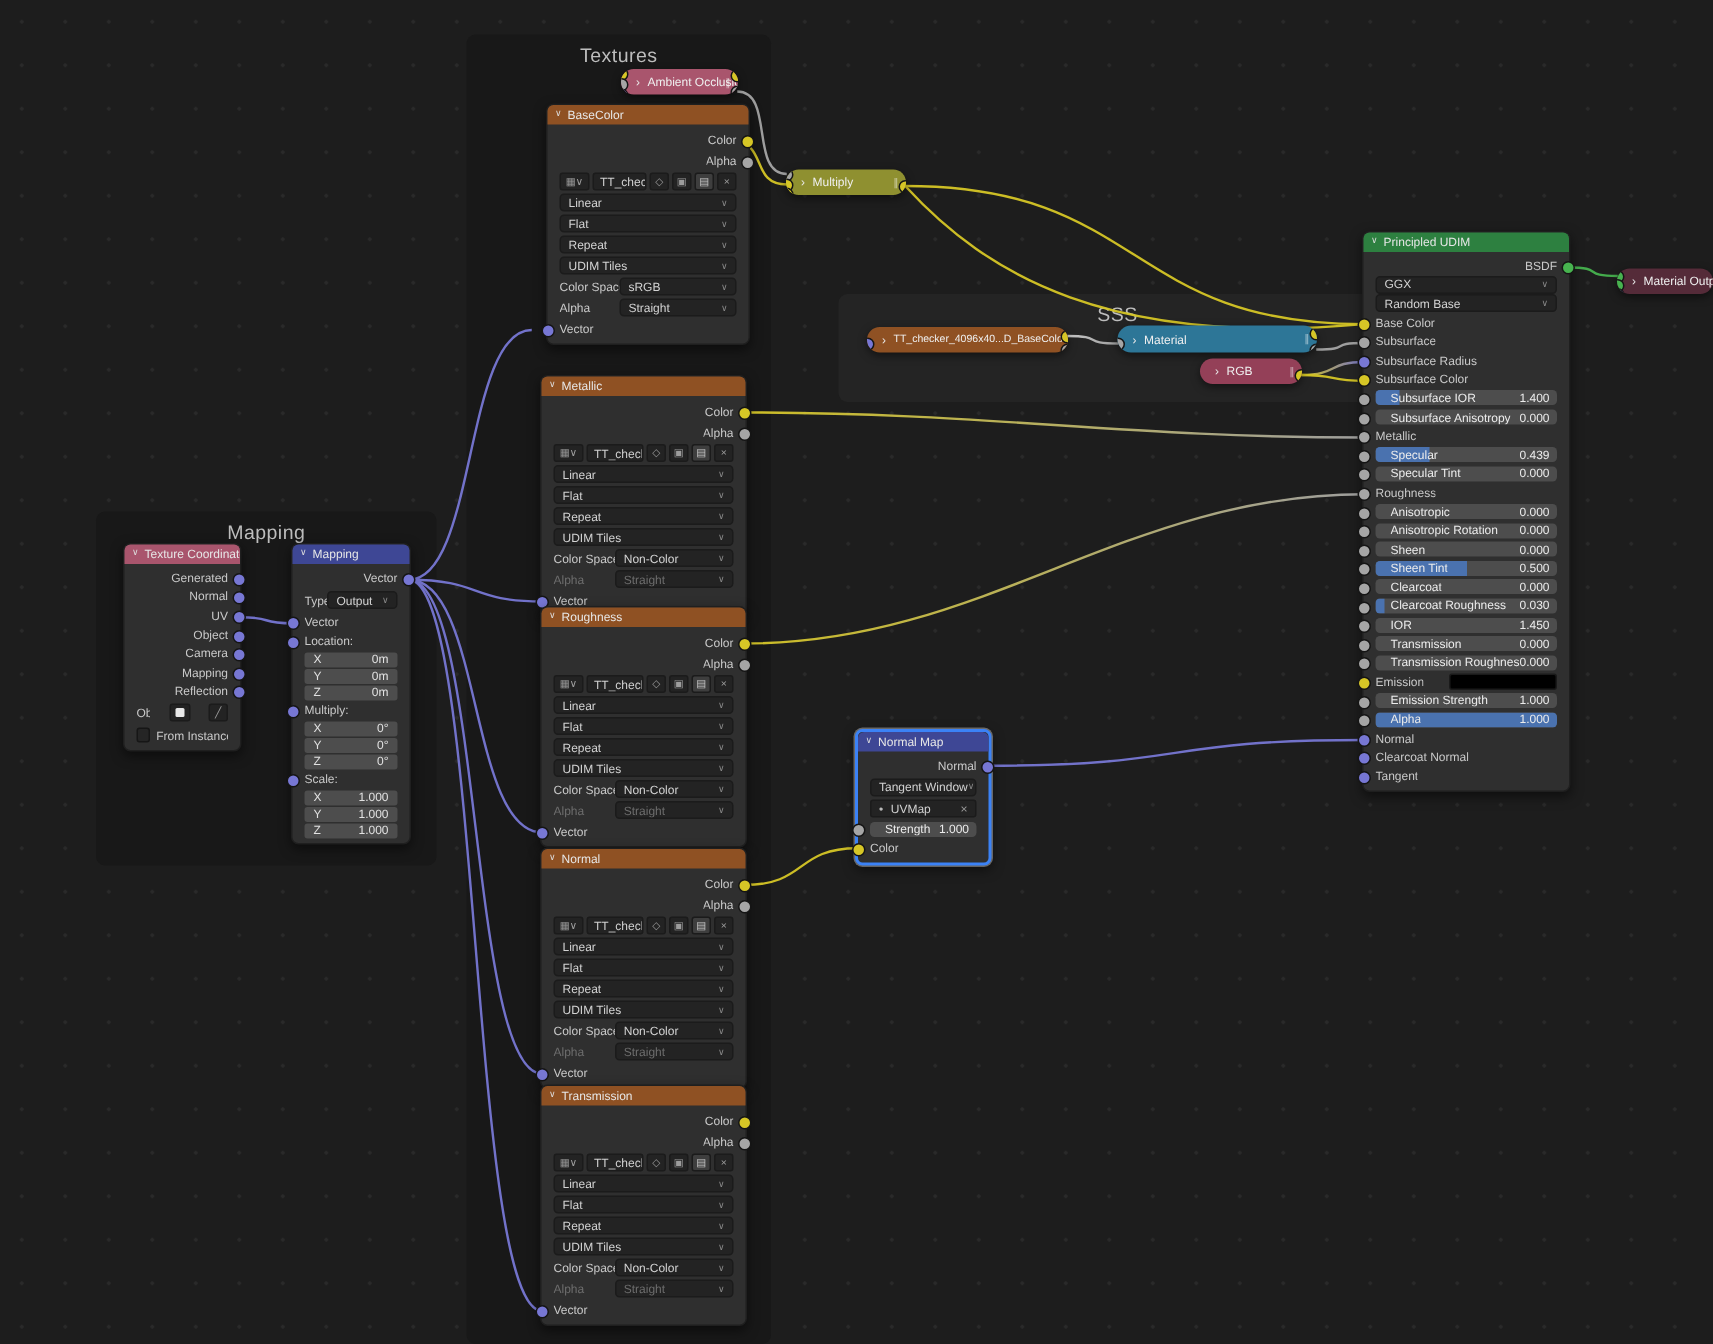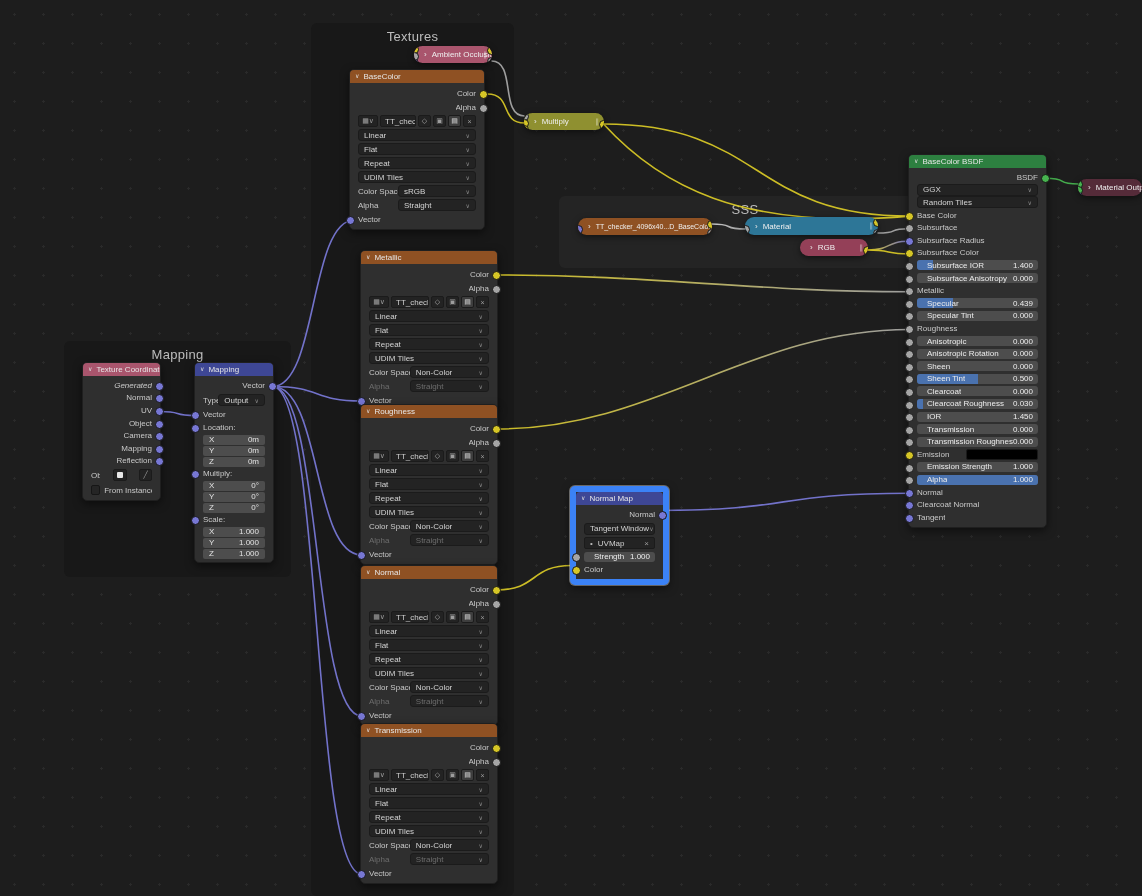--- a/index.html
+++ b/index.html
@@ -12,21 +12,21 @@
     -webkit-font-smoothing:antialiased;
   }
   #canvas{position:absolute;inset:0;}
   .frame{position:absolute;border-radius:6px;}
   .frame-label{position:absolute;top:6px;left:0;right:0;text-align:center;
     color:#bdbdbd;font-size:13px;letter-spacing:.3px;}
   svg#wires{position:absolute;left:0;top:0;z-index:2;pointer-events:none;}
   .frame{z-index:1;}
   .node{position:absolute;z-index:3;background:#2f2f2f;border:1px solid #1f1f1f;
     border-radius:5px;box-shadow:0 3px 8px rgba(0,0,0,.5);font-size:8px;color:#c9c9c9;}
-  .node.sel{border:6px solid #3b82f6;box-shadow:0 0 0 1px rgba(255,255,255,.35),0 3px 8px rgba(0,0,0,.5);}
+  .node.sel{border:2px solid #3b82f6;box-shadow:0 0 0 1px rgba(255,255,255,.35),0 3px 8px rgba(0,0,0,.5);}
   .nhead{height:13px;border-radius:4px 4px 0 0;display:flex;align-items:center;
     padding:0 5px;color:#e6e6e6;font-size:8px;white-space:nowrap;overflow:hidden;}
   .nhead .chev{font-size:6px;margin-right:4px;color:#ddd;transform:translateY(-1px);}
   .nbody{position:relative;padding-top:3px;}
   .row{position:relative;display:flex;align-items:center;padding:0 8px;box-sizing:border-box;}
   .row .lbl{white-space:nowrap;overflow:hidden;}
   .row.out{justify-content:flex-end;}
   .muted{color:#6d6d6d !important;}
   .dd{flex:1;background:#232323;border:1px solid #1b1b1b;border-radius:3px;height:10px;
     display:flex;align-items:center;padding:0 5px;color:#d3d3d3;white-space:nowrap;overflow:hidden;}
@@ -158,21 +158,21 @@
   <div class="sock" style="background: rgb(214, 198, 38); top: 6.5px; right: -4px;"></div>
     </div>
   <div class="pill" style="left: 1078px; top: 179px; width: 64px; height: 17px; background: rgb(85, 43, 57);">
     <span class="pa">›</span>
     <span>Material Output</span>
   <div class="sock" style="background: rgb(71, 179, 79); top: 0.5px; left: -4px;"></div>
       <div class="sock" style="background: rgb(71, 179, 79); top: 6.5px; left: -4px;"></div>
       <div class="sock" style="background: rgb(119, 119, 212); top: 12.5px; left: -4px;"></div>
     </div>
 
-  <div class="node" style="left: 349px; top: 69px; width: 134px; height: 159px;">
+  <div class="node" style="left: 364px; top: 69px; width: 134px; height: 159px;">
     <div class="nhead" style="background: rgb(143, 81, 35);">
         <span class="chev">∨</span>
         <span>BaseColor</span>
       </div>
     <div class="nbody">
         <div class="row out" style="height: 14px;">
           <span class="lbl">Color</span>
         </div>
         <div class="row out" style="height: 14px;">
           <span class="lbl">Alpha</span>
@@ -491,35 +491,35 @@
           <span class="lbl">Vector</span>
         </div>
       </div>
   <div class="sock" style="background: rgb(214, 198, 38); top: 19.5px; right: -4px;"></div>
       <div class="sock" style="background: rgb(165, 165, 165); top: 33.5px; right: -4px;"></div>
       <div class="sock" style="background: rgb(119, 119, 212); top: 145.5px; left: -4px;"></div>
     </div>
   <div class="node" style="left: 908px; top: 154px; width: 137px; height: 371.8px;">
     <div class="nhead" style="background: rgb(45, 128, 64);">
         <span class="chev">∨</span>
-        <span>BaseColor BSDF</span>
+        <span>Principled UDIM</span>
       </div>
     <div class="nbody">
         <div class="row out" style="height: 12.6px;">
           <span class="lbl">BSDF</span>
         </div>
         <div class="row" style="height: 12.6px;">
           <div class="dd">
             <span>GGX</span>
             <span class="ddc">∨</span>
           </div>
         </div>
         <div class="row" style="height: 12.6px;">
           <div class="dd">
-            <span>Random Tiles</span>
+            <span>Random Base</span>
             <span class="ddc">∨</span>
           </div>
         </div>
         <div class="row" style="height: 12.6px;">
           <span class="lbl">Base Color</span>
         </div>
         <div class="row" style="height: 12.6px;">
           <span class="lbl">Subsurface</span>
         </div>
         <div class="row" style="height: 12.6px;">
@@ -716,21 +716,21 @@
   <div class="sock" style="background: rgb(119, 119, 212); top: 19px; right: -4px;"></div>
       <div class="sock" style="background: rgb(165, 165, 165); top: 61px; left: -4px;"></div>
       <div class="sock" style="background: rgb(214, 198, 38); top: 74px; left: -4px;"></div>
     </div>
   <div class="node" style="left: 82px; top: 362px; width: 77px; height: 137.2px;">
     <div class="nhead" style="background: rgb(169, 85, 109);">
         <span class="chev">∨</span>
         <span>Texture Coordinate</span>
       </div>
     <div class="nbody">
-        <div class="row out" style="height: 12.6px; font-style: italic;">
+        <div class="row out" style="height: 12.6px;">
           <span class="lbl">Generated</span>
         </div>
         <div class="row out" style="height: 12.6px;">
           <span class="lbl">Normal</span>
         </div>
         <div class="row out" style="height: 12.6px;">
           <span class="lbl">UV</span>
         </div>
         <div class="row out" style="height: 12.6px;">
           <span class="lbl">Object</span>

